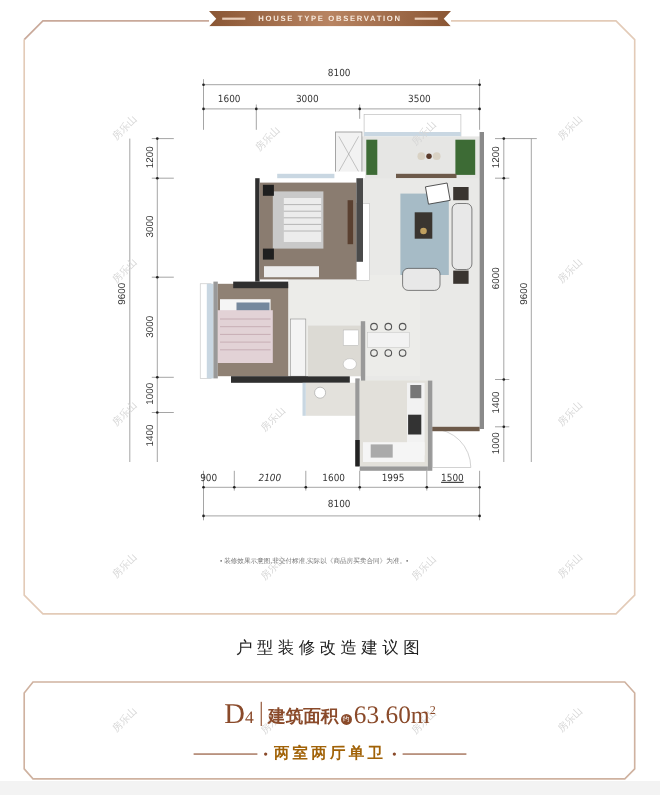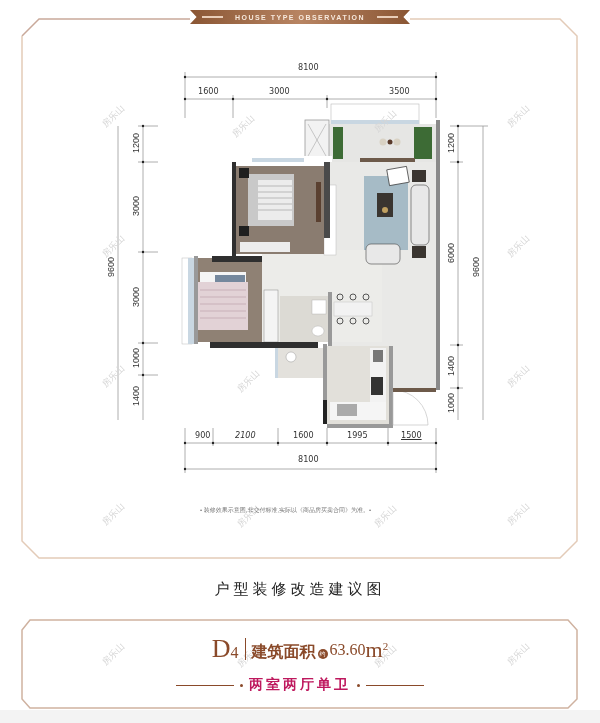--- a/index.html
+++ b/index.html
@@ -13,24 +13,24 @@
   .plan{position:absolute;}
   .watermark{position:absolute;font-size:9px;color:#d6d6d6;transform:rotate(-45deg);white-space:nowrap;}
   .note{position:absolute;left:200px;top:506px;font-size:6px;color:#777;white-space:nowrap;}
   .subtitle{position:absolute;left:0;width:600px;top:580px;text-align:center;font-size:15px;letter-spacing:4px;color:#222;font-family:"DejaVu Serif","Liberation Serif",serif;}
   .info-row{position:absolute;left:0;width:600px;top:636px;display:flex;justify-content:center;align-items:flex-end;color:#8a4a2a;font-family:"Liberation Serif","DejaVu Serif",serif;}
   .code{font-size:26px;line-height:26px;}
   .code-num{font-size:16px;line-height:18px;margin-right:6px;}
   .sep{width:1px;height:22px;background:#8a4a2a;margin:0 6px 2px 0;}
   .label{font-size:16px;line-height:20px;font-weight:bold;}
   .approx{display:inline-block;width:10px;height:10px;border-radius:50%;background:#8a4a2a;color:#fff;font-size:6px;line-height:10px;text-align:center;margin:0 2px 3px 2px;}
-  .area{font-size:16px;line-height:24px;}
+  .area{font-size:23px;line-height:24px;}
   .unit{font-size:22px;line-height:24px;}
   .sup{font-size:11px;vertical-align:top;position:relative;top:-4px;}
-  .layout-row{position:absolute;left:0;width:600px;top:676px;display:flex;justify-content:center;align-items:center;color:#be185d;}
+  .layout-row{position:absolute;left:0;width:600px;top:676px;display:flex;justify-content:center;align-items:center;color:#a16207;}
   .lay-line{width:58px;height:1px;background:#8a4a2a;}
   .lay-dot{width:3px;height:3px;border-radius:50%;background:#8a4a2a;margin:0 6px;}
   .layout-text{font-size:14px;font-weight:bold;letter-spacing:3px;font-family:"DejaVu Serif","Liberation Serif",serif;}
   .bottom-strip{position:absolute;left:0;top:710px;width:600px;height:13px;background:#f3f3f3;}
 </style>
 </head>
 <body>
 
 <svg class="frame-svg" width="600" height="723">
   <polyline points="22,36 39,19 190,19" fill="none" stroke="#c9a99a" stroke-width="1.5"></polyline>
@@ -211,23 +211,23 @@
     <rect x="327" y="424" width="62" height="4" fill="#999"></rect>
     <rect x="389" y="346" width="4" height="82" fill="#999"></rect>
     <path d="M 393 390 A 35 35 0 0 1 428 425 L 393 425 Z" fill="none" stroke="#bbb" stroke-width="0.6"></path>
     <rect x="393" y="388" width="43" height="4" fill="#6d5a4a"></rect>
   </g>
 </svg>
 
 <span class="dim" style="left:298px;top:62px;">8100</span>
 <span class="dim" style="left:198px;top:86px;">1600</span>
 <span class="dim" style="left:269px;top:86px;">3000</span>
-<span class="dim" style="left:389px;top:86px;">3500</span>
-
-<span class="dim" style="left:195px;top:430px;">900</span>
+<span class="dim" style="left:371px;top:86px;">3500</span>
+
+<span class="dim" style="left:182px;top:430px;">900</span>
 <span class="dim" style="left:235px;top:430px;font-style:italic;">2100</span>
 <span class="dim" style="left:293px;top:430px;">1600</span>
 <span class="dim" style="left:347px;top:430px;">1995</span>
 <span class="dim" style="left:401px;top:430px;text-decoration:underline;">1500</span>
 <span class="dim" style="left:298px;top:454px;">8100</span>
 
 <span class="vdim" style="left:101px;top:262px;">9600</span>
 <span class="vdim" style="left:126px;top:138px;">1200</span>
 <span class="vdim" style="left:126px;top:201px;">3000</span>
 <span class="vdim" style="left:126px;top:292px;">3000</span>

